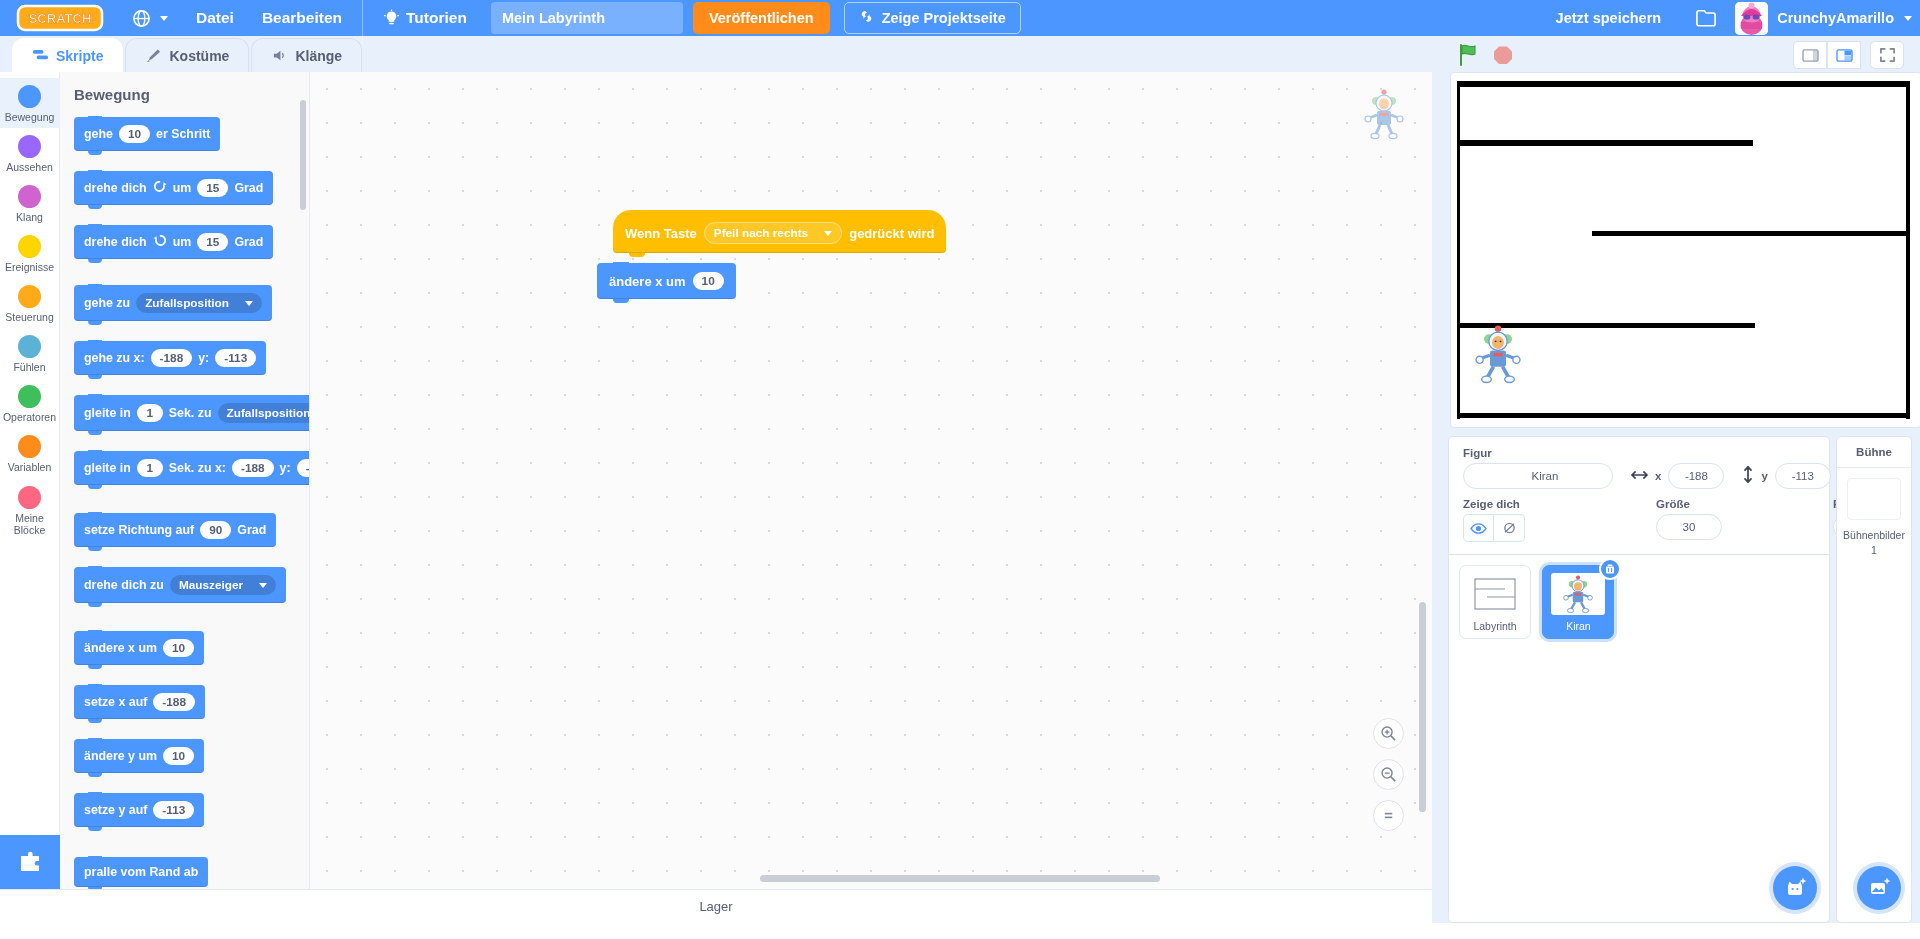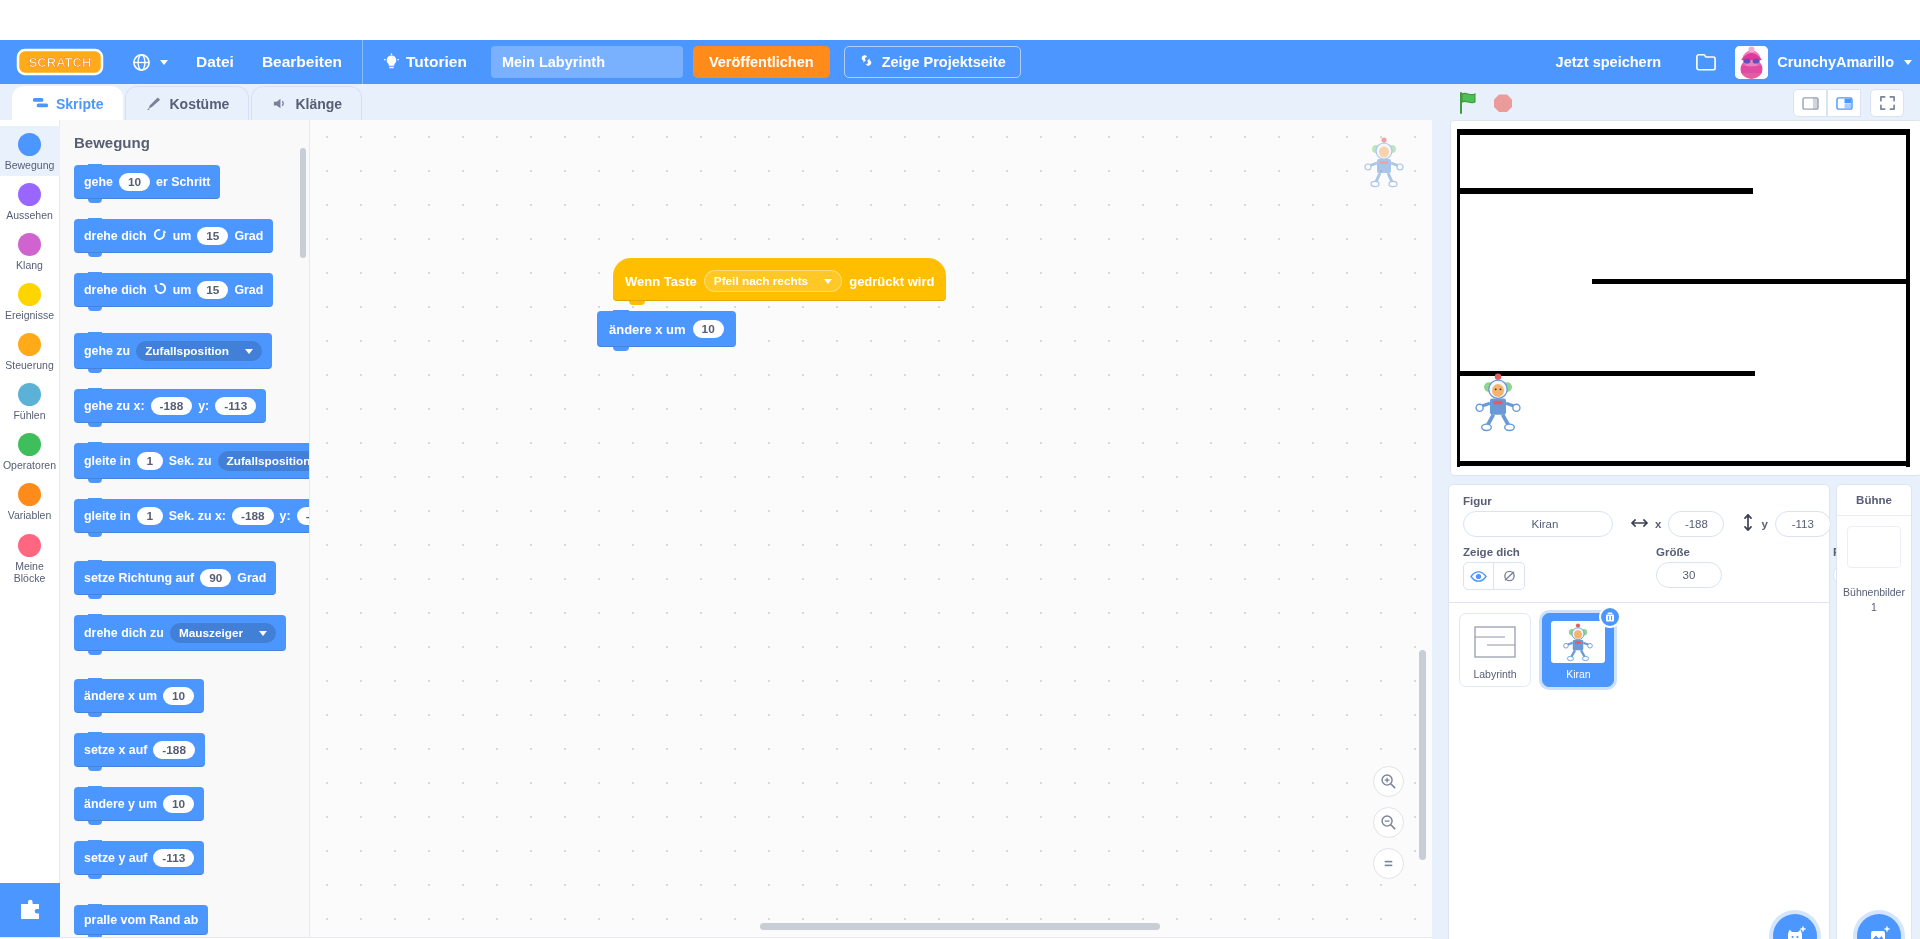--- a/index.html
+++ b/index.html
@@ -3,22 +3,22 @@
 <meta charset="utf-8">
 <style>
   * { box-sizing: border-box; margin: 0; padding: 0; }
   html, body {
     width: 1920px; height: 939px; overflow: hidden;
     font-family: "Liberation Sans", sans-serif;
     background: #fff;
   }
   
   .menubar {
-    height: 44px; background: #4c97ff; display: flex; align-items: center;
-    padding: 0 0 0 10px; color: #fff; position: relative; margin-top: 40px;
+    height: 36px; background: #4c97ff; display: flex; align-items: center;
+    padding: 0 0 0 10px; color: #fff; position: relative;
   }
   .mb-logo { width: 88px; height: 30px; margin: 0 14px 0 6px; position: relative; }
   .mb-logo svg { display:block; }
   .mb-divider { width: 1px; height: 52px; background: rgba(255,255,255,0.35); margin: 0 6px; }
   .mb-item {
     display: flex; align-items: center; gap: 6px; padding: 0 14px; height: 52px;
     font-size: 15.5px; font-weight: bold; color: #fff; cursor: pointer; white-space: nowrap;
   }
   .globe-ic { width:19px;height:19px;display:inline-block;}
   .caret { width: 0; height: 0; border-left: 4.5px solid transparent; border-right: 4.5px solid transparent;
@@ -216,21 +216,21 @@
     background:#4c97ff; box-shadow:0 0 0 4px #d5e5fd; display:flex;align-items:center;
     justify-content:center; cursor:pointer;
   }
   .stagecol {
     width:76px; background:#fff; border:1px solid #dfe5ef; border-radius:5px; position:relative;
     display:flex; flex-direction:column; align-items:center; padding-top:9px;
   }
   .stagecol .hd { font-size:11.5px; color:#575e75; font-weight:bold;}
   .stagecol .sep { width:100%; height:1px; background:#e8ecf3; margin-top:9px;}
   .stage-thumb { width:54px;height:42px;border:1px solid #eceff4; border-radius:4px; margin-top:10px; background:#fff;}
-  .stagecol .sub { font-size:10.5px;color:#575e75;margin-top:18px;}
+  .stagecol .sub { font-size:10.5px;color:#575e75;margin-top:9px;}
   .stagecol .cnt { font-size:10.5px;color:#575e75;margin-top:3px;}
   .fab2 {
     position:absolute; right:10px; bottom:12px; width:44px;height:44px;border-radius:50%;
     background:#4c97ff; box-shadow:0 0 0 4px #d5e5fd; display:flex;align-items:center;
     justify-content:center; cursor:pointer;
   }
 </style>
 </head>
 <body>
 

